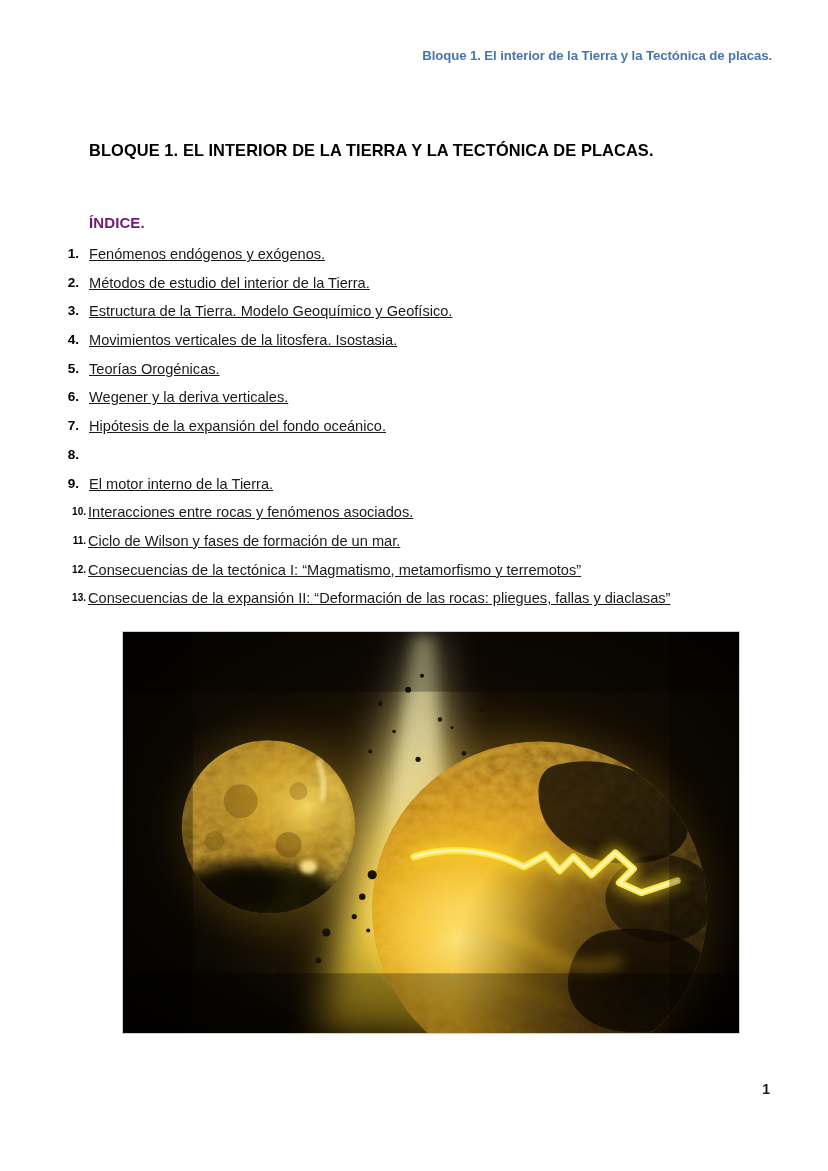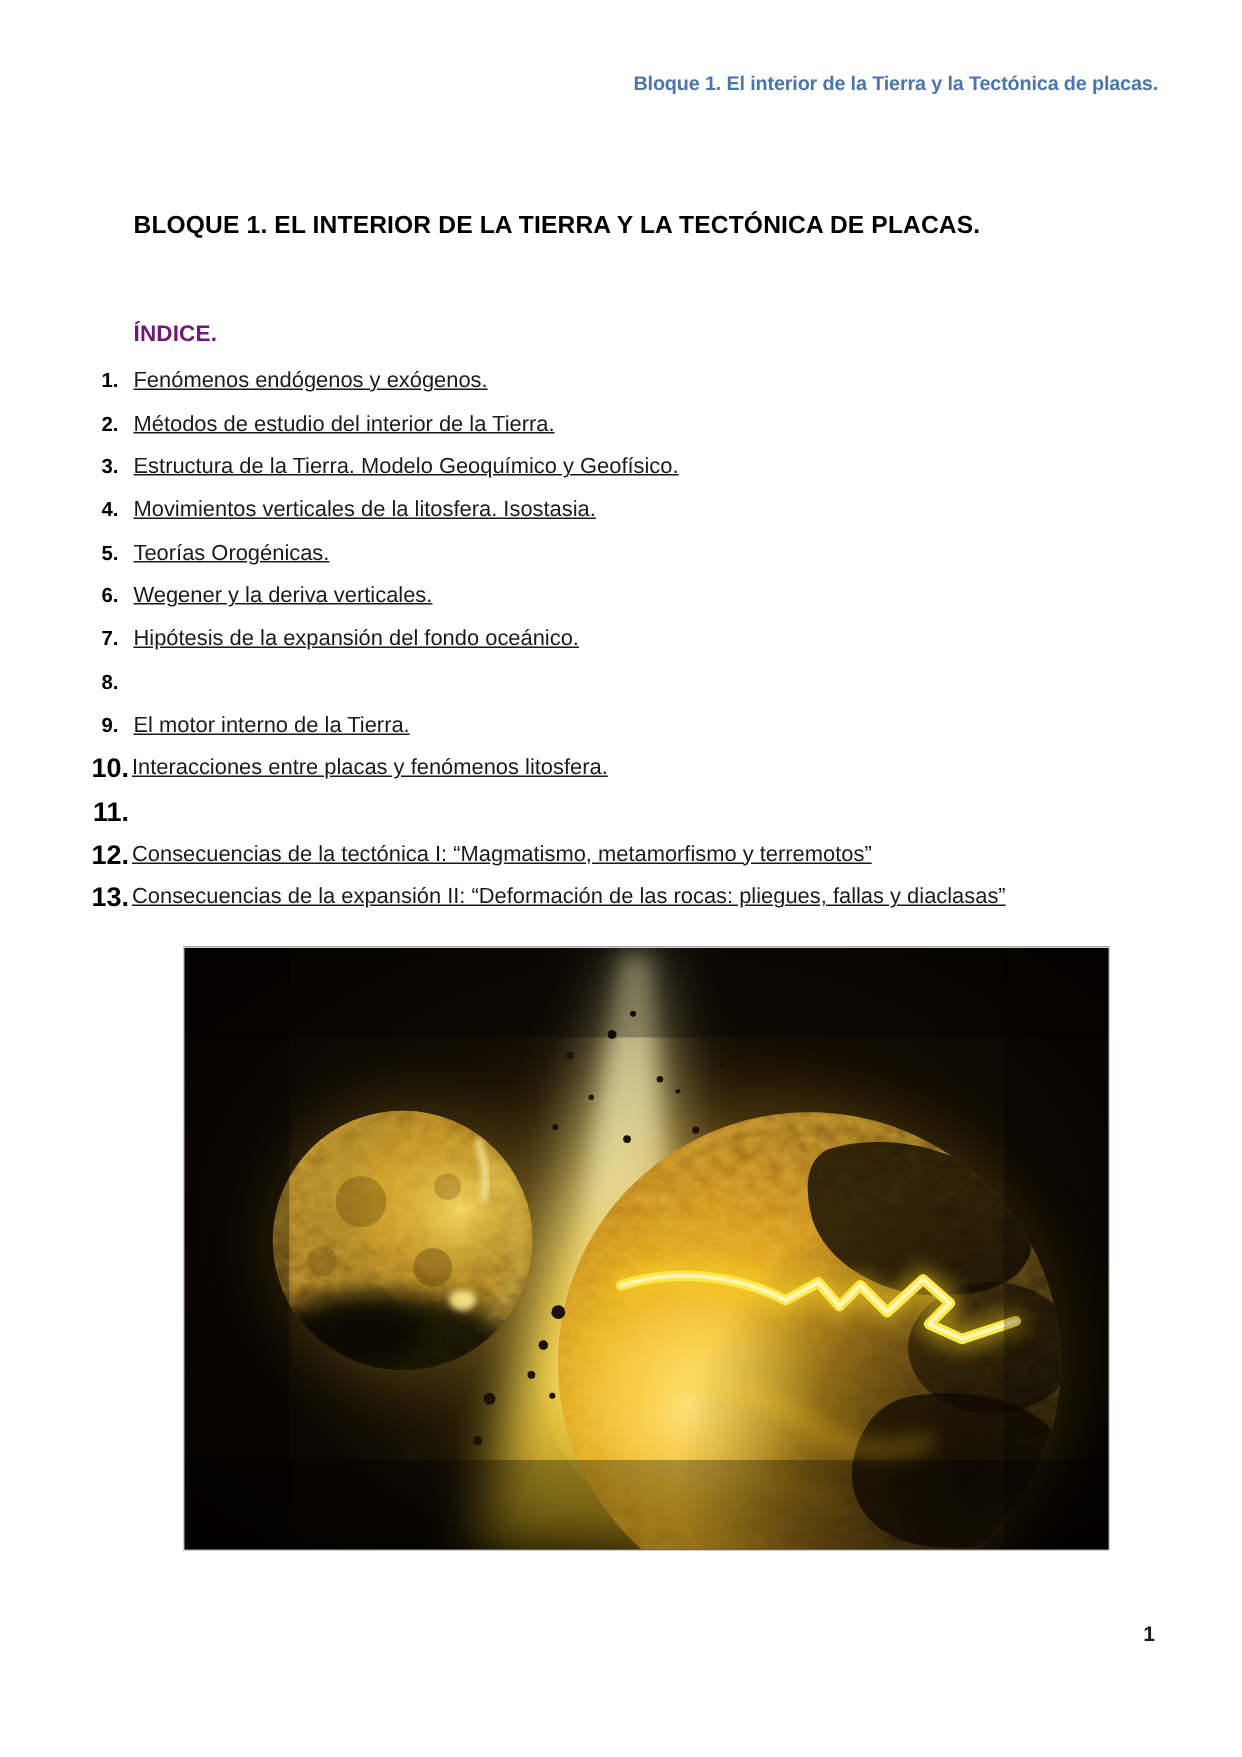--- a/index.html
+++ b/index.html
@@ -86,21 +86,21 @@
   }
   .item-text {
     position: absolute;
     left: 89px;
     font-weight: normal;
     text-decoration: underline;
   }
   
   .index-item.wide .item-num {
     width: 86px;
-    font-size: 18px;
+    font-size: 10px;
   }
   .index-item.wide .item-text {
     left: 88px;
   }
 
   
   .figure-wrap {
     position: absolute;
     left: 122px;
     top: 631px;
@@ -177,24 +177,25 @@
       </div>
       <div class="index-item">
         <span class="item-num">8.</span>
       </div>
       <div class="index-item">
         <span class="item-num">9.</span>
         <span class="item-text">El motor interno de la Tierra.</span>
       </div>
       <div class="index-item wide">
         <span class="item-num">10.</span>
-        <span class="item-text">Interacciones entre placas y fenómenos litosfera.</span>
+        <span class="item-text">Interacciones entre rocas y fenómenos asociados.</span>
       </div>
       <div class="index-item wide">
         <span class="item-num">11.</span>
+        <span class="item-text">Ciclo de Wilson y fases de formación de un mar.</span>
       </div>
       <div class="index-item wide">
         <span class="item-num">12.</span>
         <span class="item-text">Consecuencias de la tectónica I: “Magmatismo, metamorfismo y terremotos”</span>
       </div>
       <div class="index-item wide">
         <span class="item-num">13.</span>
         <span class="item-text">Consecuencias de la expansión II: “Deformación de las rocas: pliegues, fallas y diaclasas”</span>
       </div>
     </div>

